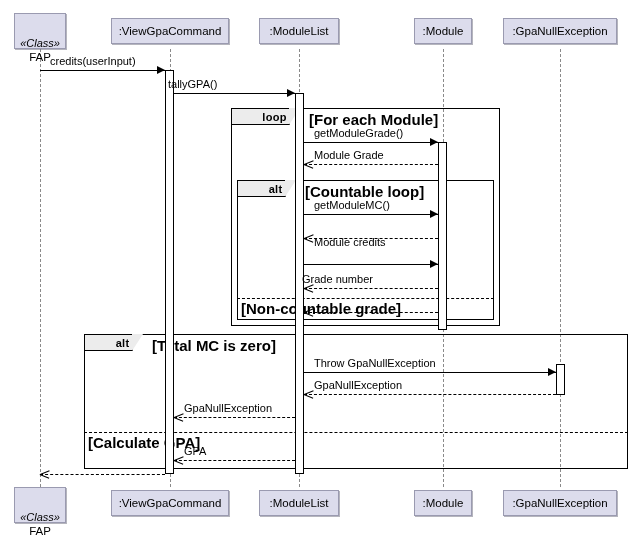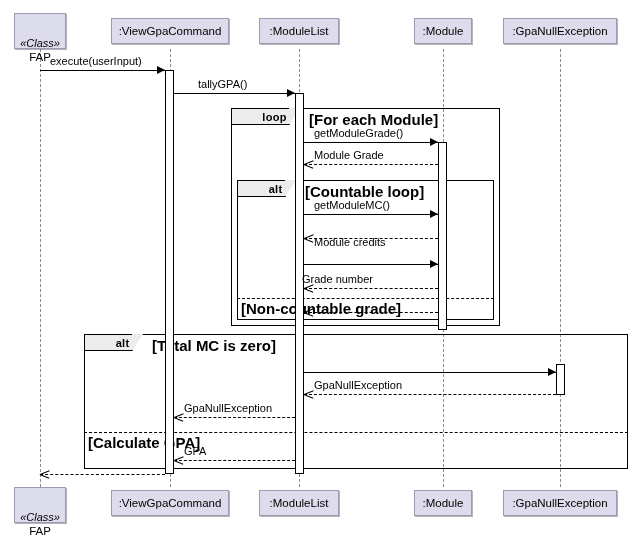--- a/index.html
+++ b/index.html
@@ -181,24 +181,24 @@
     </div>
     <div class="frag-guard" style="left: 152px; top: 337px;">[Total MC is zero]</div>
     <div class="frag-divider" style="left: 84px; top: 432px; width: 544px;"></div>
     <div class="frag-guard" style="left: 88px; top: 434px;">[Calculate GPA]</div>
     <div class="activation" style="left: 165px; top: 70px; width: 9px; height: 404px;"></div>
     <div class="activation" style="left: 295px; top: 93px; width: 9px; height: 381px;"></div>
     <div class="activation" style="left: 438px; top: 142px; width: 9px; height: 188px;"></div>
     <div class="activation" style="left: 556px; top: 364px; width: 9px; height: 31px;"></div>
     <div class="msg-line solid" style="left: 40px; top: 70px; width: 125px;"></div>
     <div class="arrowhead right" style="left: 157px; top: 66px;"></div>
-    <div class="msg-label" style="left: 50px; top: 55px;">execute(userInput)</div>
+    <div class="msg-label" style="left: 50px; top: 55px;">credits(userInput)</div>
     <div class="msg-line solid" style="left: 174px; top: 93px; width: 121px;"></div>
     <div class="arrowhead right" style="left: 287px; top: 89px;"></div>
-    <div class="msg-label" style="left: 198px; top: 78px; text-align: right;">tallyGPA()</div>
+    <div class="msg-label" style="left: 168px; top: 78px; text-align: right;">tallyGPA()</div>
     <div class="msg-line solid" style="left: 304px; top: 142px; width: 134px;"></div>
     <div class="arrowhead right" style="left: 430px; top: 138px;"></div>
     <div class="msg-label" style="left: 314px; top: 127px;">getModuleGrade()</div>
     <div class="msg-line dashed" style="left: 304px; top: 164px; width: 134px;"></div>
     <div class="arrowopen left" style="left: 304px; top: 160px;"></div>
     <div class="msg-label" style="left: 314px; top: 149px;">Module Grade</div>
     <div class="msg-line solid" style="left: 304px; top: 214px; width: 134px;"></div>
     <div class="arrowhead right" style="left: 430px; top: 210px;"></div>
     <div class="msg-label" style="left: 314px; top: 199px;">getModuleMC()</div>
     <div class="msg-line dashed" style="left: 304px; top: 238px; width: 134px;"></div>
@@ -206,20 +206,21 @@
     <div class="msg-label" style="left: 314px; top: 216px; margin-top: 20px;">Module credits</div>
     <div class="msg-line solid" style="left: 304px; top: 264px; width: 134px;"></div>
     <div class="arrowhead right" style="left: 430px; top: 260px;"></div>
     <div class="msg-line dashed" style="left: 304px; top: 288px; width: 134px;"></div>
     <div class="arrowopen left" style="left: 304px; top: 284px;"></div>
     <div class="msg-label" style="left: 302px; top: 273px;">Grade number</div>
     <div class="msg-line dashed" style="left: 304px; top: 312px; width: 134px;"></div>
     <div class="arrowopen left" style="left: 304px; top: 308px;"></div>
     <div class="msg-line solid" style="left: 304px; top: 372px; width: 252px;"></div>
     <div class="arrowhead right" style="left: 548px; top: 368px;"></div>
+    <div class="msg-label" style="left: 314px; top: 357px;">Throw GpaNullException</div>
     <div class="msg-line dashed" style="left: 304px; top: 394px; width: 252px;"></div>
     <div class="arrowopen left" style="left: 304px; top: 390px;"></div>
     <div class="msg-label" style="left: 314px; top: 379px;">GpaNullException</div>
     <div class="msg-line dashed" style="left: 174px; top: 417px; width: 121px;"></div>
     <div class="arrowopen left" style="left: 174px; top: 413px;"></div>
     <div class="msg-label" style="left: 184px; top: 402px;">GpaNullException</div>
     <div class="msg-line dashed" style="left: 174px; top: 460px; width: 121px;"></div>
     <div class="arrowopen left" style="left: 174px; top: 456px;"></div>
     <div class="msg-label" style="left: 184px; top: 445px;">GPA</div>
     <div class="msg-line dashed" style="left: 40px; top: 474px; width: 125px;"></div>

